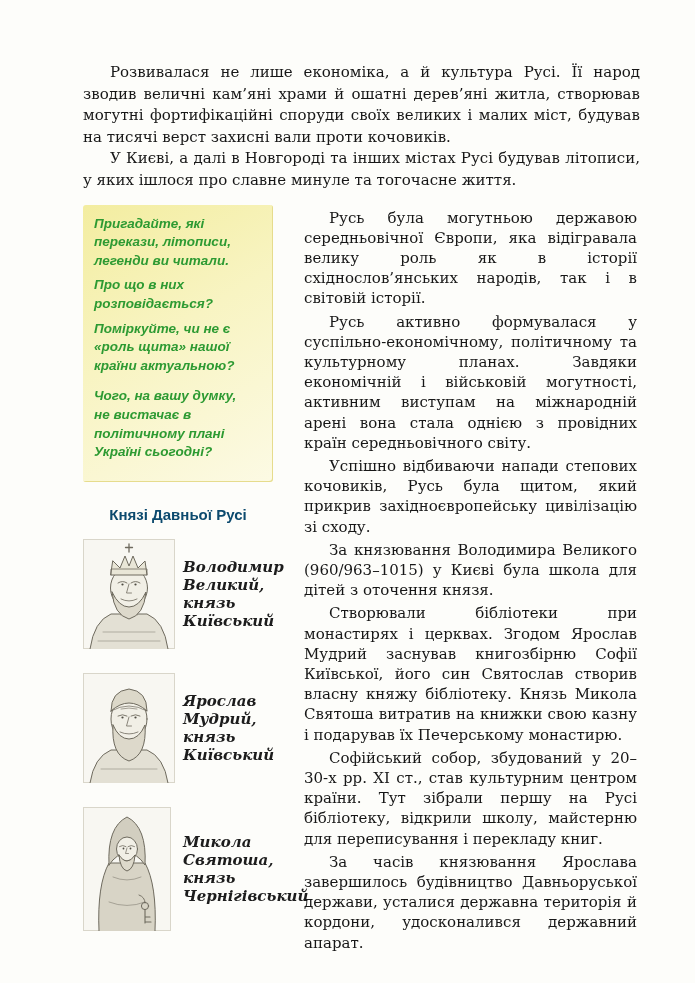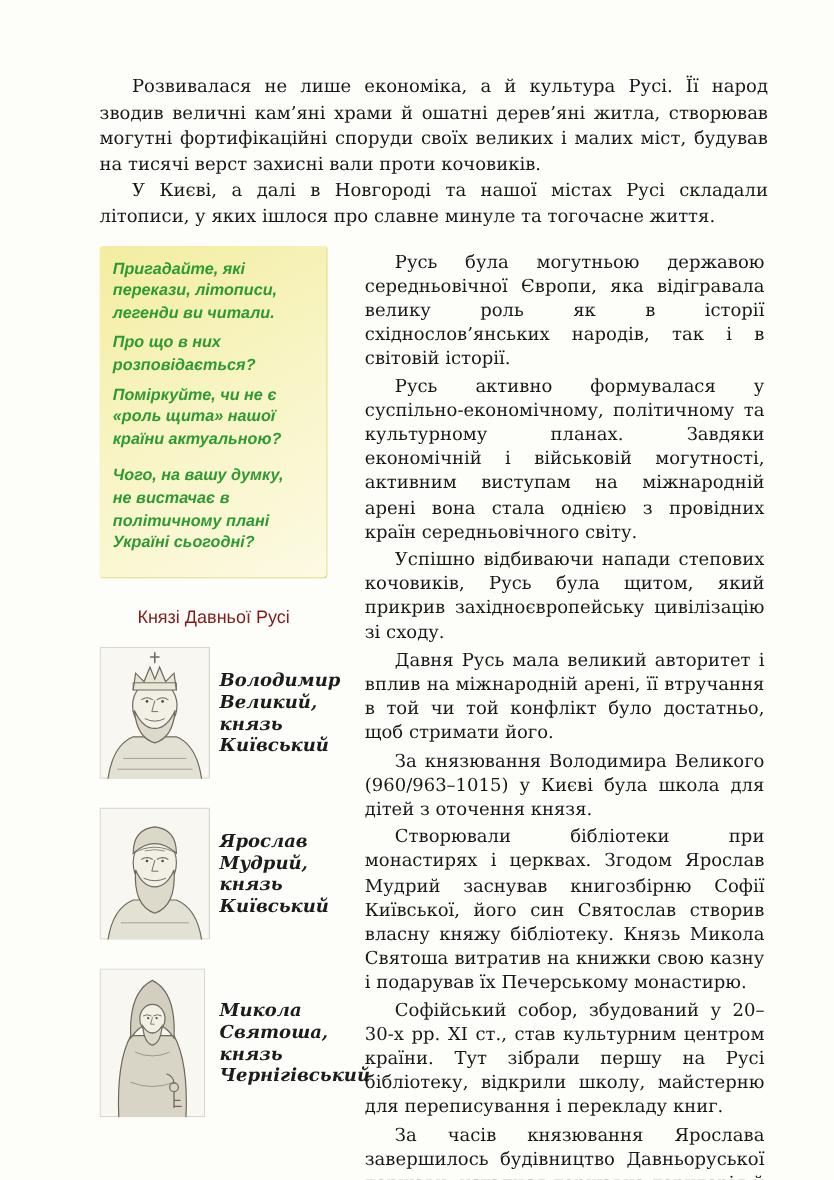--- a/index.html
+++ b/index.html
@@ -44,22 +44,22 @@
     font-style: italic; font-weight: bold;
     font-size: 13.5px; line-height: 18.6px;
     color: #2d9a32;
   }
   .task-box p.gap-before { margin-top: 12px; }
 
   
   .princes-title {
     margin: 24px 0 16px 0;
     font-family: "Liberation Sans", sans-serif;
-    font-weight: normal; font-size: 15px;
-    text-align: center; color: #7f1d1d;
+    font-weight: bold; font-size: 15px;
+    text-align: center; color: #0c4a6e;
   }
   .prince {
     display: flex; align-items: center;
     margin-bottom: 24px;
   }
   .portrait { flex: 0 0 92px; line-height: 0; }
   .prince .caption {
     margin-left: 8px;
     font-style: italic; font-weight: bold;
     font-size: 15px; line-height: 18px;
@@ -74,21 +74,21 @@
   }
 </style>
 </head>
 <body>
 
 <div class="page">
   <div class="content">
 
     <div class="intro">
       <p>Розвивалася не лише економіка, а й культура Русі. Її народ зводив величні кам’яні храми й ошатні дерев’яні житла, створював могутні фортифікаційні споруди своїх великих і малих міст, будував на тисячі верст захисні вали проти кочовиків.</p>
-      <p>У Києві, а далі в Новгороді та нашої містах Русі складали літописи, у яких ішлося про славне минуле та тогочасне життя.</p>
+      <p>У Києві, а далі в Новгороді та інших містах Русі будував літописи, у яких ішлося про славне минуле та тогочасне життя.</p>
     </div>
 
     <div class="columns">
 
       <div class="left-col">
 
         <div class="task-box">
           <p>Пригадайте, які перекази, літописи, легенди ви читали.</p>
           <p>Про що в них розповідається?</p>
           <p>Поміркуйте, чи не є «роль щита» нашої країни актуальною?</p>
@@ -166,21 +166,20 @@
           </span>
           <span class="caption">Микола Святоша, князь Чернігівський</span>
         </div>
 
       </div>
 
       <div class="right-col">
         <p>Русь була могутньою державою середньовічної Європи, яка відігравала велику роль як в історії східнослов’янських народів, так і в світовій історії.</p>
         <p>Русь активно формувалася у суспільно-економічному, політичному та культурному планах. Завдяки економічній і військовій могутності, активним виступам на міжнародній арені вона стала однією з провідних країн середньовічного світу.</p>
         <p>Успішно відбиваючи напади степових кочовиків, Русь була щитом, який прикрив західноєвропейську цивілізацію зі сходу.</p>
-        <p>Давня Русь мала великий авторитет і вплив на міжнародній арені, її втручання в той чи той конфлікт було достатньо, щоб стримати його.</p>
         <p>За князювання Володимира Великого (960/963–1015) у Києві була школа для дітей з оточення князя.</p>
         <p>Створювали бібліотеки при монастирях і церквах. Згодом Ярослав Мудрий заснував книгозбірню Софії Київської, його син Святослав створив власну княжу бібліотеку. Князь Микола Святоша витратив на книжки свою казну і подарував їх Печерському монастирю.</p>
         <p>Софійський собор, збудований у 20–30-х рр. XI ст., став культурним центром країни. Тут зібрали першу на Русі бібліотеку, відкрили школу, майстерню для переписування і перекладу книг.</p>
         <p>За часів князювання Ярослава завершилось будівництво Давньоруської держави, усталися державна територія й кордони, удосконалився державний апарат.</p>
       </div>
 
     </div>
   </div>
 
 </div>

